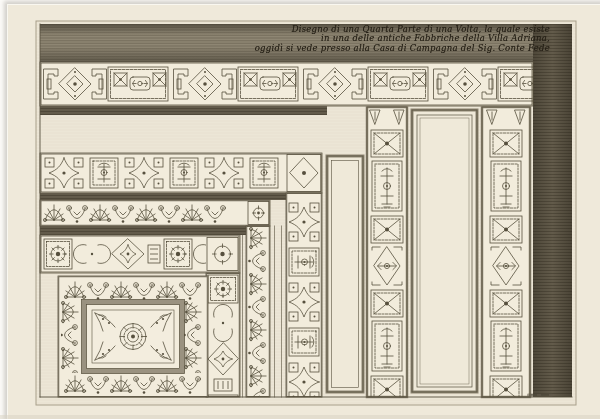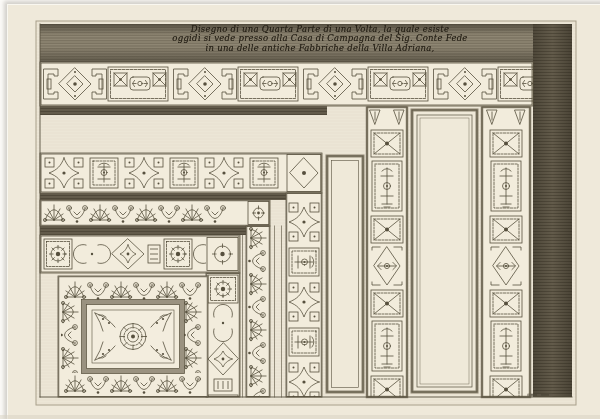--- a/index.html
+++ b/index.html
@@ -1,21 +1,21 @@
 <!DOCTYPE html>
 <html><head>
 <meta charset="utf-8">
 <style>
   html,body{margin:0;padding:0;background:#fcfbf8;width:600px;height:419px;overflow:hidden;
             font-family:"DejaVu Serif", serif;}
   .stage{position:relative;width:600px;height:419px;}
   .sheet{position:absolute;left:7px;top:4px;width:600px;height:420px;
          background:#efe9da;box-shadow:-3px -3px 4px rgba(90,84,70,.25), inset 1px 1px 0 #f9f7f0;}
   .engraving-svg{position:absolute;left:-7px;top:-4px;}
-  .title-block{position:absolute;left:83px;top:21px;width:460px;text-align:center;
+  .title-block{position:absolute;left:83px;top:21px;width:460px;text-align:right;
                color:#241f15;font-style:italic;font-size:8.5px;line-height:9.4px;
                letter-spacing:.25px;text-shadow:0 0 .6px rgba(36,31,21,.55);}
   .title-block .ln{white-space:nowrap;}
 </style>
 </head>
 <body>
 
 <div class="stage">
   <div class="sheet">
 
@@ -377,18 +377,18 @@
       <rect x="527" y="393.5" width="26" height="3.2" rx="1.2" fill="#5f584a" opacity="0.5"></rect>
       <rect x="531" y="394.2" width="6" height="1.4" fill="#453f30" opacity="0.6"></rect>
       <rect x="541" y="394.2" width="8" height="1.4" fill="#453f30" opacity="0.6"></rect>
     </g>
 
     <rect x="0" y="415" width="600" height="4" fill="#d8d2c2" opacity="0.5"></rect>
   </svg>
 
   <div class="title-block">
     <div class="ln">Disegno di una Quarta Parte di una Volta, la quale esiste</div>
+    <div class="ln">in una delle antiche Fabbriche della Villa Adriana,</div>
     <div class="ln">oggidì si vede presso alla Casa di Campagna del Sig. Conte Fede</div>
-    <div class="ln">in una delle antiche Fabbriche della Villa Adriana,</div>
   </div>
 
   </div>
 </div>
 
 </body></html>

